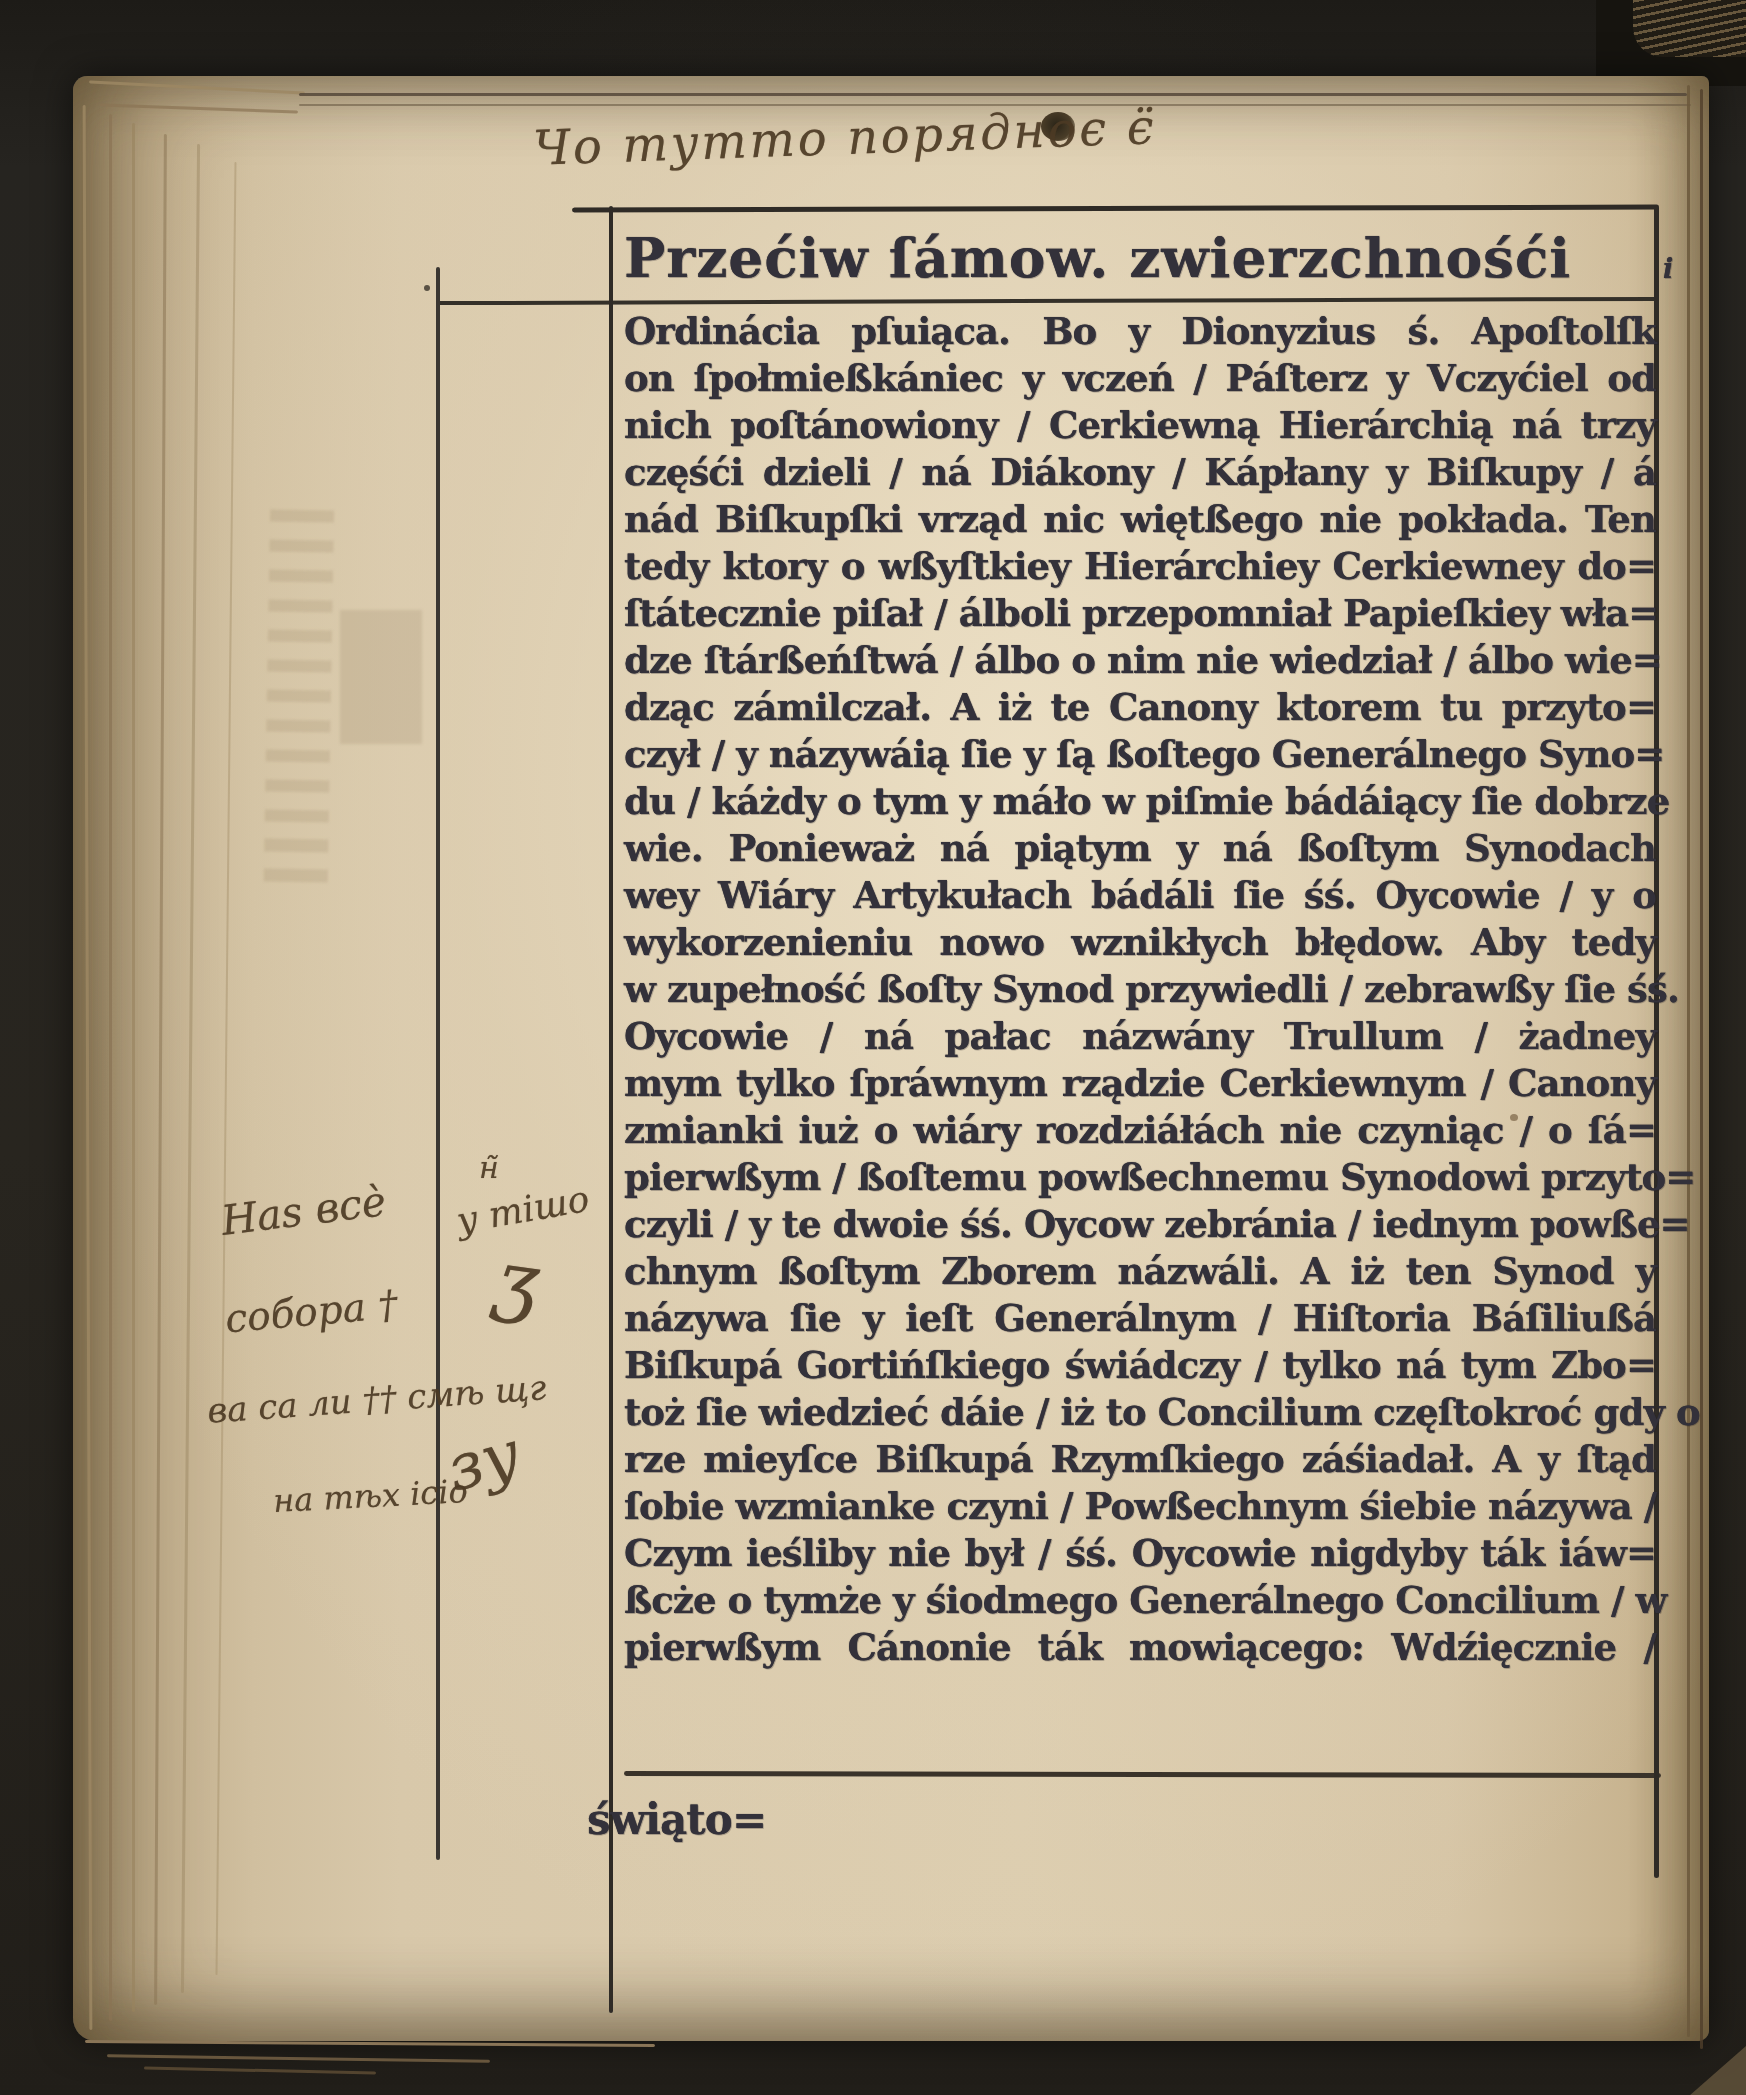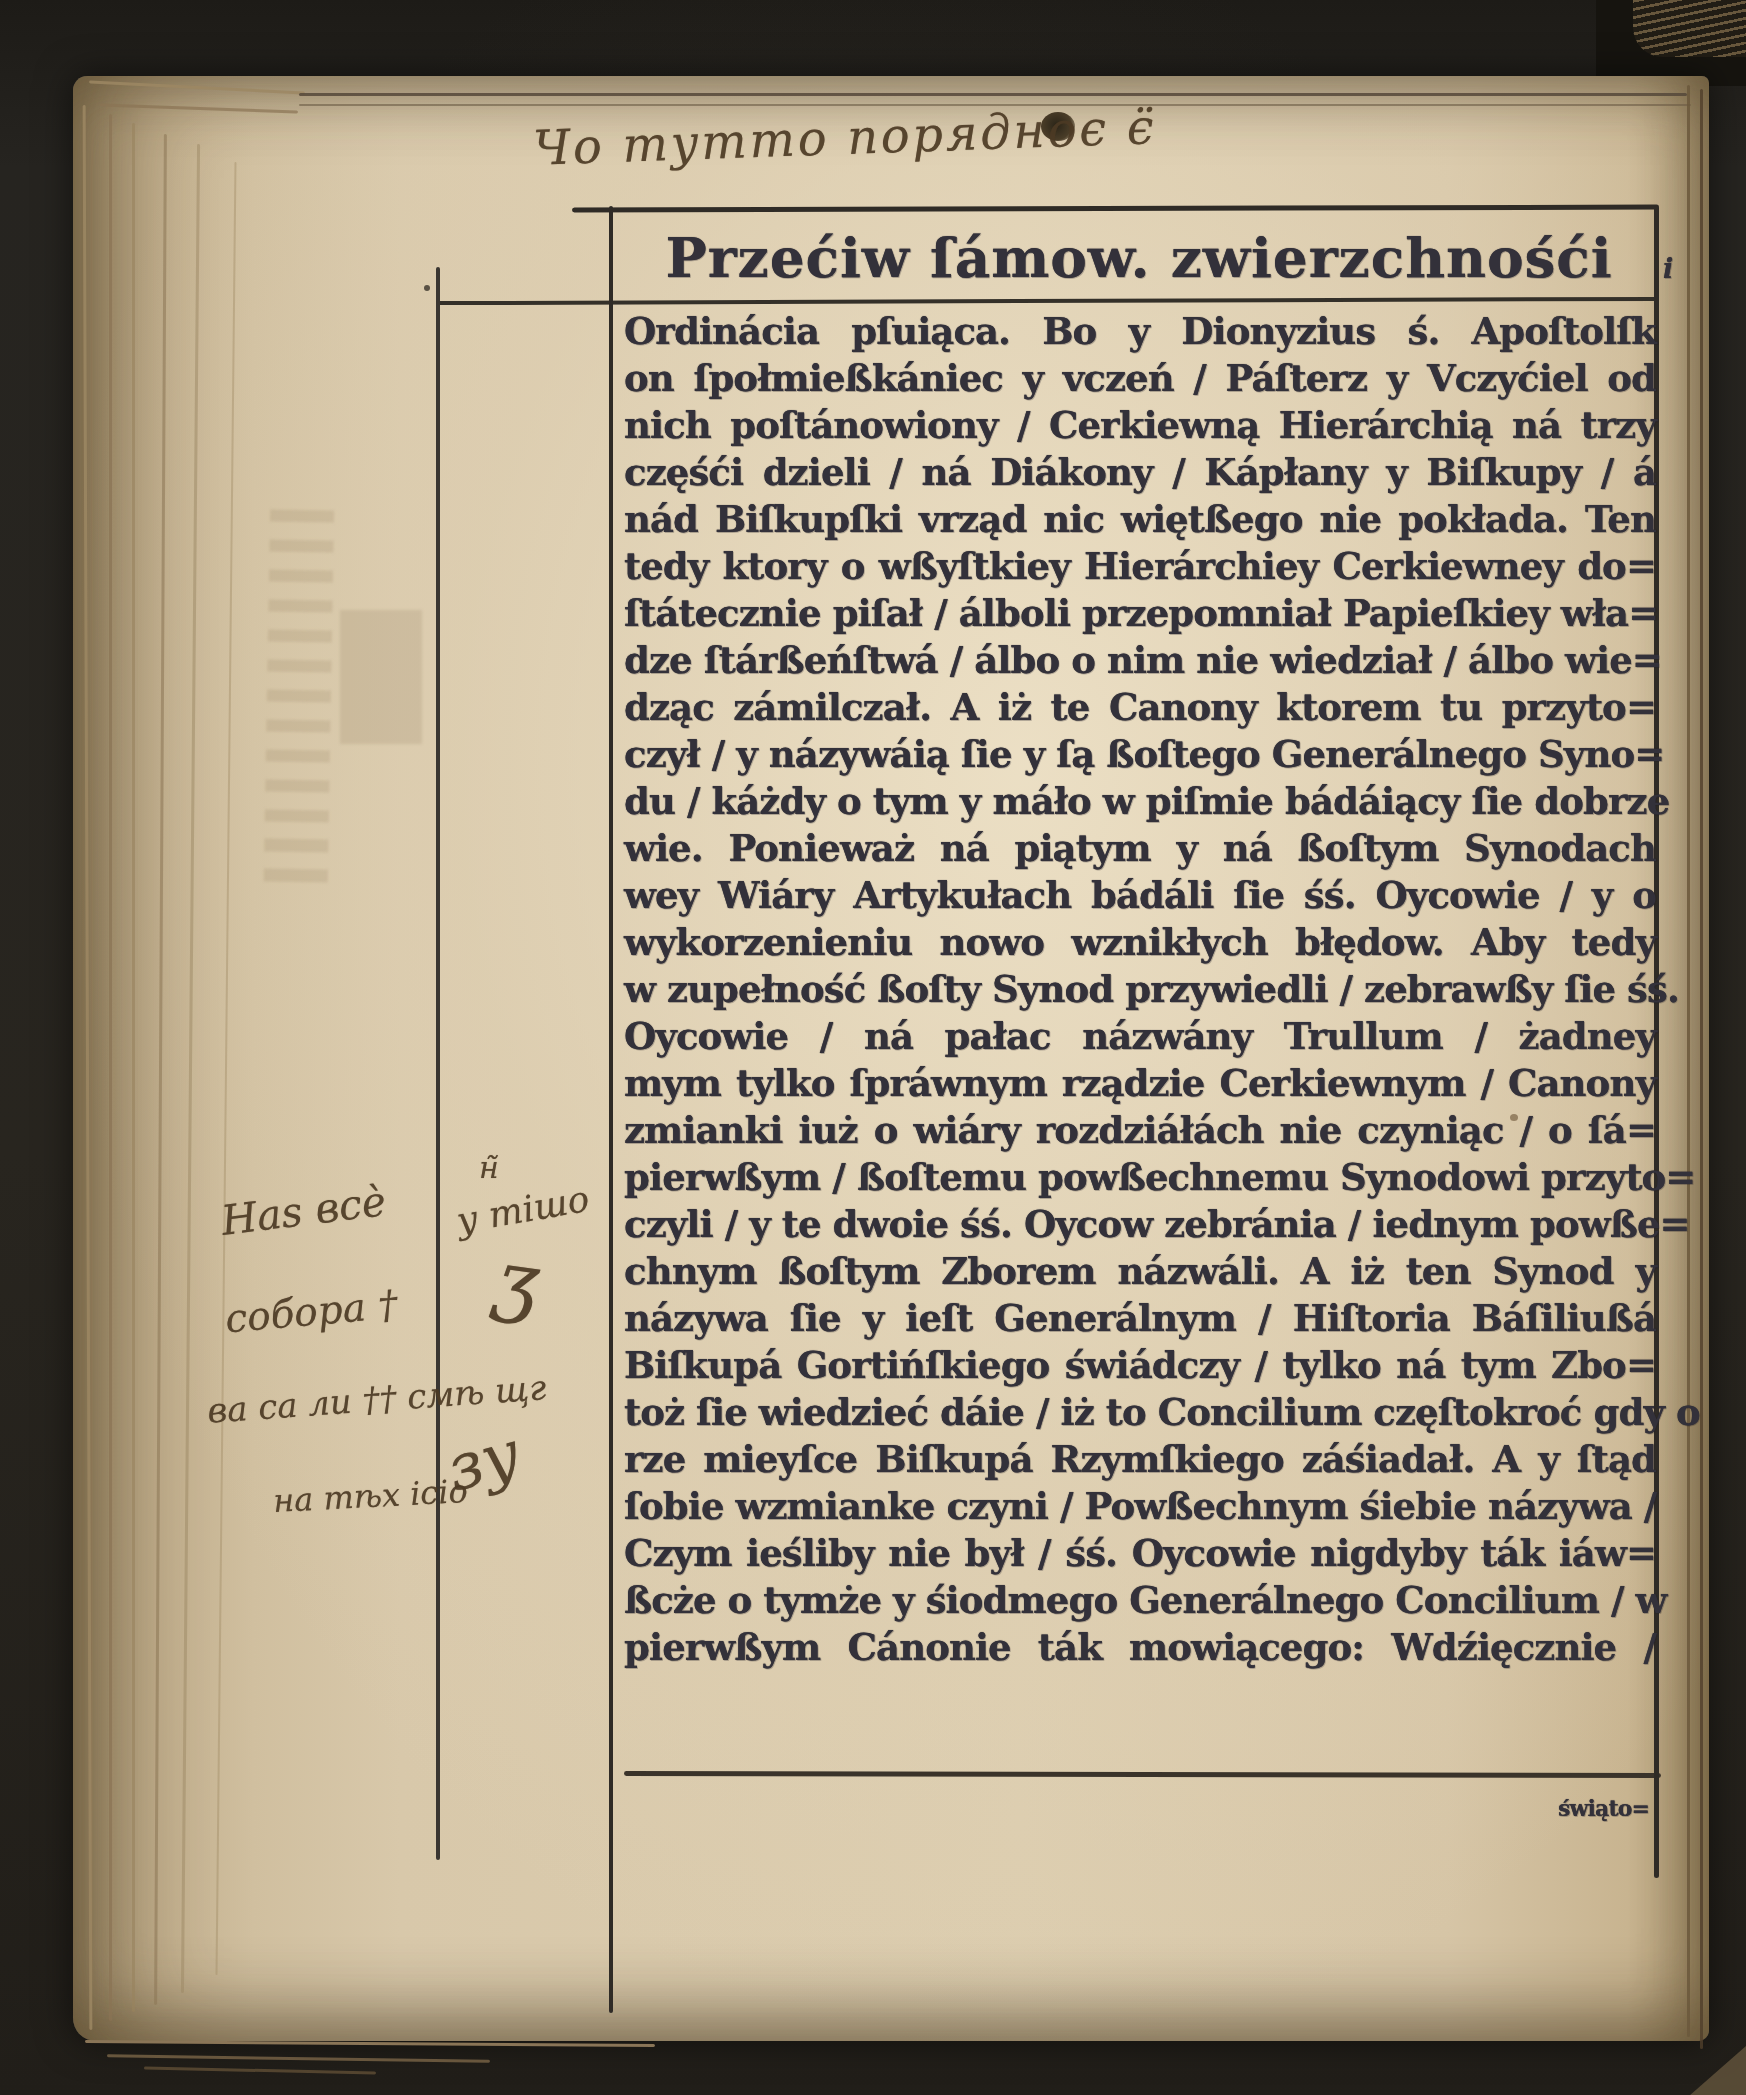--- a/index.html
+++ b/index.html
@@ -26,29 +26,29 @@
       0 0 36px rgba(0,0,0,.55);
   }
   .edge{position:absolute;border-radius:2.7px;}
   
   .rule{position:absolute;background:#2f2b26;border-radius:2.7px;}
   
   .print{color:#33313a;font-weight:700;
     text-shadow:0 0 0.9px rgba(35,33,42,.9),0.9px 0.9px 0 rgba(35,33,42,.22);}
   .header{
     position:absolute;left:624px;top:217px;width:1030px;height:82px;
-    font-size:55px;line-height:82px;text-align:center;letter-spacing:0.9px;
+    font-size:55px;line-height:82px;letter-spacing:0.9px;
     white-space:nowrap;}
   .bodyblock{position:absolute;left:624px;top:308px;width:1032px;}
   .bl{
     font-size:37px;line-height:47px;height:47px;letter-spacing:-0.9px;
     text-align:justify;text-align-last:justify;white-space:nowrap;overflow:visible;}
   .catchword{
-    position:absolute;left:624px;top:1795px;width:1025px;
-    font-size:22px;text-align:right;letter-spacing:-0.9px;}
+    position:absolute;left:587px;top:1795px;width:1025px;
+    font-size:42px;letter-spacing:-0.9px;}
   .sig{position:absolute;left:1663px;top:253px;font-size:27px;font-style:italic;}
   
   .hand{
     position:absolute;color:#4c3a24;font-style:italic;opacity:.92;
     font-family:"DejaVu Serif", serif;white-space:nowrap;
     text-shadow:0 0 0.9px rgba(76,58,36,.6);}
   
   .spot{position:absolute;border-radius:50%;}
   .smudge{position:absolute;filter:blur(1.8px);}
 </style>

